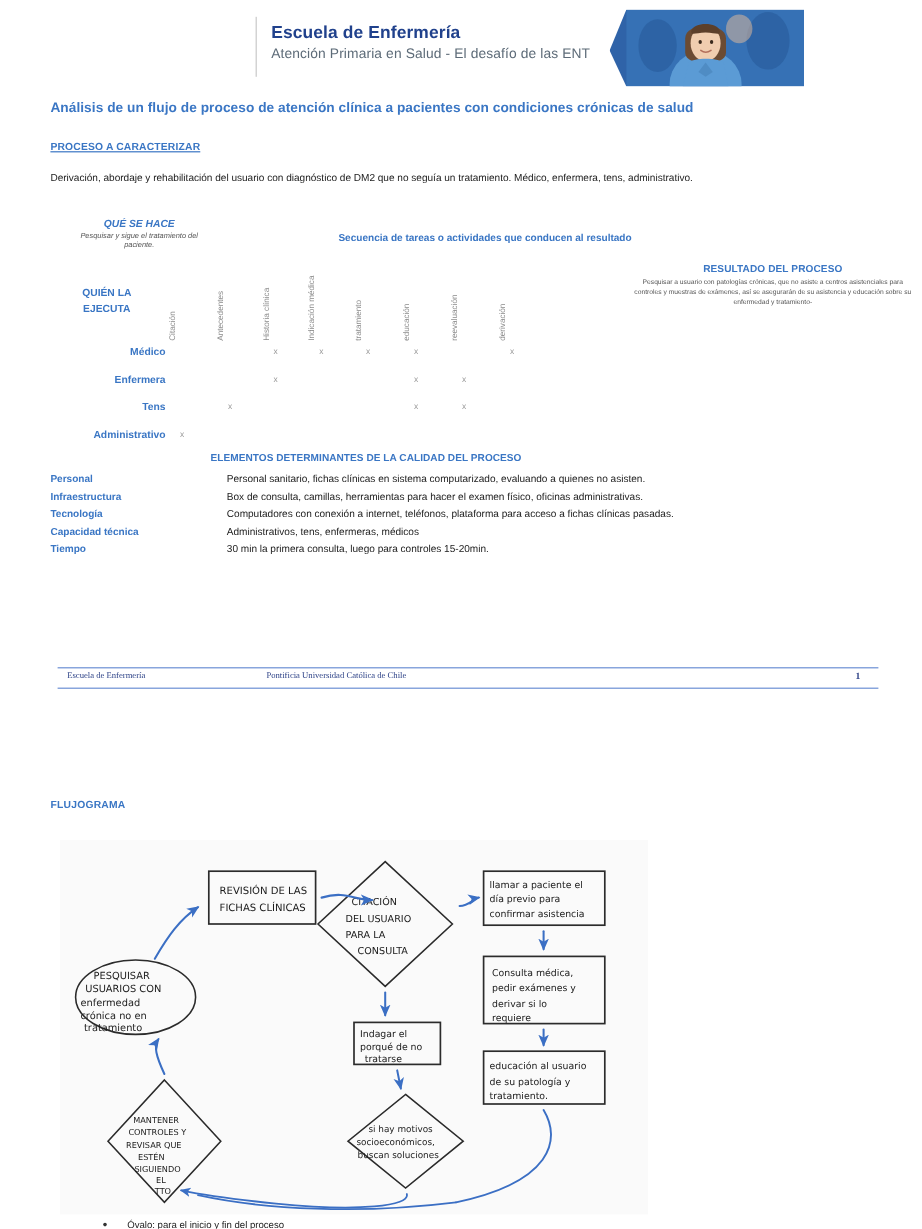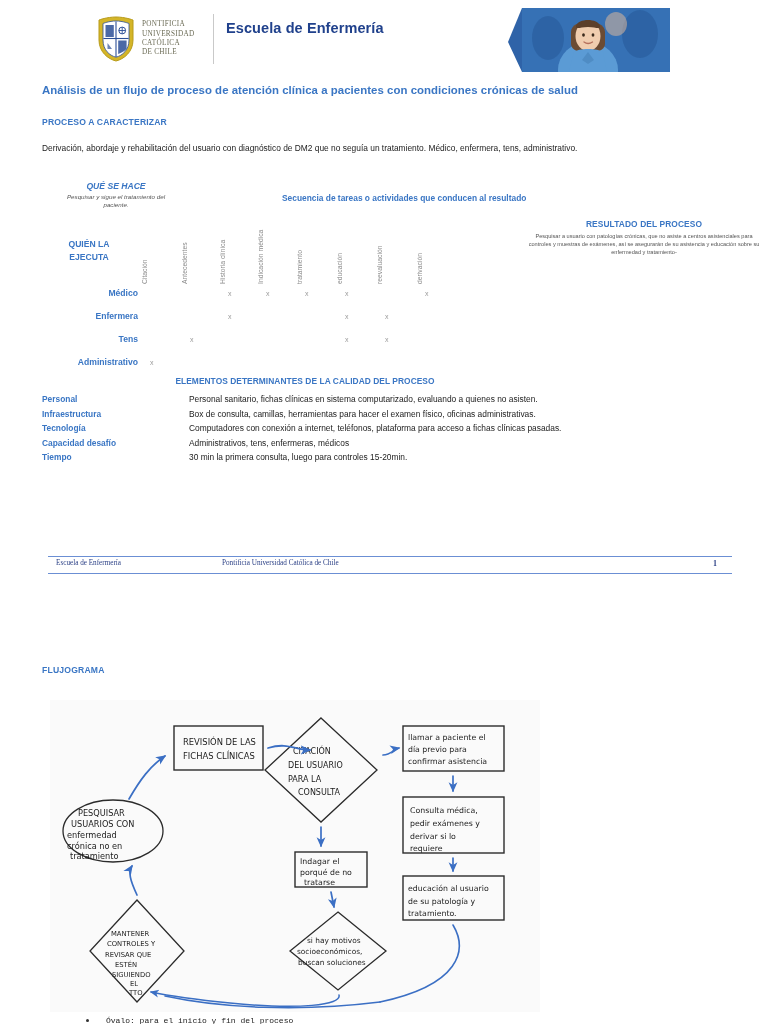--- a/index.html
+++ b/index.html
@@ -20,21 +20,21 @@
   .logo-text{font-size:7.2px;line-height:9.3px;color:#6b6b55;letter-spacing:.3px;font-family:"Liberation Serif",serif;}
   .divider-v{position:absolute;left:117px;top:6px;width:1px;height:50px;background:#c9c9c9;}
   .banner-txt{position:absolute;left:130px;top:12px;}
   .banner-title{font-size:14.5px;font-weight:bold;color:#20418c;letter-spacing:.1px;}
   .banner-sub{font-size:11.5px;color:#5d6b78;margin-top:3px;letter-spacing:.1px;}
   .photo{position:absolute;left:412px;top:0;width:162px;height:64px;overflow:hidden;}
   .photo svg{display:block;}
 
   
   .doc-title{position:absolute;left:42px;top:84px;font-size:11.4px;font-weight:bold;color:#3a76c4;letter-spacing:.05px;}
-  .sec-head{position:absolute;left:42px;top:117px;font-size:8.6px;font-weight:bold;color:#3a76c4;letter-spacing:.15px;}
+  .sec-head{position:absolute;left:42px;top:117px;font-size:8.6px;font-weight:bold;color:#3a76c4;letter-spacing:.15px;text-decoration:underline;}
   .proc-desc{position:absolute;left:42px;top:142px;width:690px;font-size:8.4px;color:#222;line-height:12px;}
 
   
   .que-se-hace{position:absolute;left:55px;top:181px;width:122px;text-align:center;font-style:italic;}
   .que-title{font-size:8.6px;font-weight:bold;color:#3a76c4;}
   .que-sub{font-size:6.2px;color:#555;line-height:8.4px;margin-top:2px;}
   .secuencia{position:absolute;left:282px;top:193px;font-size:8.4px;font-weight:bold;color:#3a76c4;}
   .quien{position:absolute;left:50px;top:238px;width:78px;text-align:center;font-size:8.6px;font-weight:bold;color:#3a76c4;line-height:13px;}
 
   .resultado{position:absolute;left:528px;top:219px;width:232px;text-align:center;}
@@ -68,55 +68,37 @@
   .ft-left{left:56px;}
   .ft-mid{left:222px;}
   .ft-right{left:713px;font-weight:bold;font-size:8px;}
 
   
   .fluj-head{position:absolute;left:42px;top:665px;font-size:8.6px;font-weight:bold;color:#3a76c4;letter-spacing:.2px;}
   .canvas{position:absolute;left:50px;top:700px;width:490px;height:312px;background:#fafafa;}
   .canvas svg{display:block;}
   .legend{position:absolute;left:60px;top:1016px;font-size:8px;color:#222;}
   .legend .bullet{position:absolute;left:26px;top:3px;width:3px;height:3px;border-radius:50%;background:#333;}
-  .legend .txt{position:absolute;left:46px;top:0;white-space:nowrap;font-family:Liberation Mono, monospace;}
+  .legend .txt{position:absolute;left:46px;top:0;white-space:nowrap;}
 
   .hand{font-family:"DejaVu Sans", sans-serif;}
 </style>
 </head>
 <body>
 
 <div class="page">
 
   <div class="banner">
 
-    <div class="logo-wrap">
-      <svg class="shield" viewBox="0 0 40 46">
-        <path d="M20 1 C29 1 37 4 37 4 L37 24 C37 36 28 43 20 45 C12 43 3 36 3 24 L3 4 C3 4 11 1 20 1 Z" fill="#d4b528" stroke="#b89b18" stroke-width="1"></path>
-        <path d="M20 5 C27 5 33 7.5 33 7.5 L33 24 C33 34 26.5 39.5 20 41.2 C13.5 39.5 7 34 7 24 L7 7.5 C7 7.5 13 5 20 5 Z" fill="#ffffff" stroke="#2c4f96" stroke-width="0.8"></path>
-        <path d="M20 5.5 L20 41" stroke="#2c4f96" stroke-width="1.1"></path>
-        <path d="M7.4 22.5 L32.6 22.5" stroke="#2c4f96" stroke-width="1.1"></path>
-        <path d="M9.5 9 L17.8 9 L17.8 21 L9.5 21 Z" fill="#2c4f96" opacity="0.85"></path>
-        <path d="M22.2 24.5 L30.6 24.5 L30.6 33 C30.6 33 27 36.5 22.2 38 Z" fill="#2c4f96" opacity="0.85"></path>
-        <circle cx="26.2" cy="14.5" r="3.4" fill="none" stroke="#2c4f96" stroke-width="1"></circle>
-        <path d="M26.2 11.1 L26.2 17.9 M22.8 14.5 L29.6 14.5" stroke="#2c4f96" stroke-width="0.9"></path>
-        <path d="M11.5 27 L16 33 L11.5 33 Z" fill="#2c4f96" opacity="0.7"></path>
-      </svg>
-      <div class="logo-text">
-        <div>PONTIFICIA</div>
-        <div>UNIVERSIDAD</div>
-        <div>CATÓLICA</div>
-        <div>DE CHILE</div>
-      </div>
-    </div>
 
     <div class="divider-v"></div>
 
     <div class="banner-txt">
       <div class="banner-title">Escuela de Enfermería</div>
+      <div class="banner-sub">Atención Primaria en Salud - El desafío de las ENT</div>
     </div>
 
     <div class="photo">
       <svg width="162" height="64" viewBox="0 0 162 64">
         <rect width="162" height="64" fill="#ffffff"></rect>
         <path d="M14 0 L162 0 L162 64 L14 64 L0 34 Z" fill="#2f63a8"></path>
         <rect x="14" y="0" width="148" height="64" fill="#3d7ec0" opacity="0.55"></rect>
         <ellipse cx="40" cy="30" rx="16" ry="22" fill="#2a5e9e" opacity="0.7"></ellipse>
         <ellipse cx="132" cy="26" rx="18" ry="24" fill="#2a5e9e" opacity="0.7"></ellipse>
         <ellipse cx="108" cy="16" rx="11" ry="12" fill="#d8b79b" opacity="0.55"></ellipse>
@@ -203,21 +185,21 @@
       </div>
       <div class="elem-row" style="top: 408.5px;">
         <div class="elem-k">Infraestructura</div>
         <div class="elem-v">Box de consulta, camillas, herramientas para hacer el examen físico, oficinas administrativas.</div>
       </div>
       <div class="elem-row" style="top: 423px;">
         <div class="elem-k">Tecnología</div>
         <div class="elem-v">Computadores con conexión a internet, teléfonos, plataforma para acceso a fichas clínicas pasadas.</div>
       </div>
       <div class="elem-row" style="top: 437.5px;">
-        <div class="elem-k">Capacidad desafío</div>
+        <div class="elem-k">Capacidad técnica</div>
         <div class="elem-v">Administrativos, tens, enfermeras, médicos</div>
       </div>
       <div class="elem-row" style="top: 452px;">
         <div class="elem-k">Tiempo</div>
         <div class="elem-v">30 min la primera consulta, luego para controles 15-20min.</div>
       </div>
     </div>
 
   <div class="footer-rule"></div>
   <div class="footer-rule2"></div>

